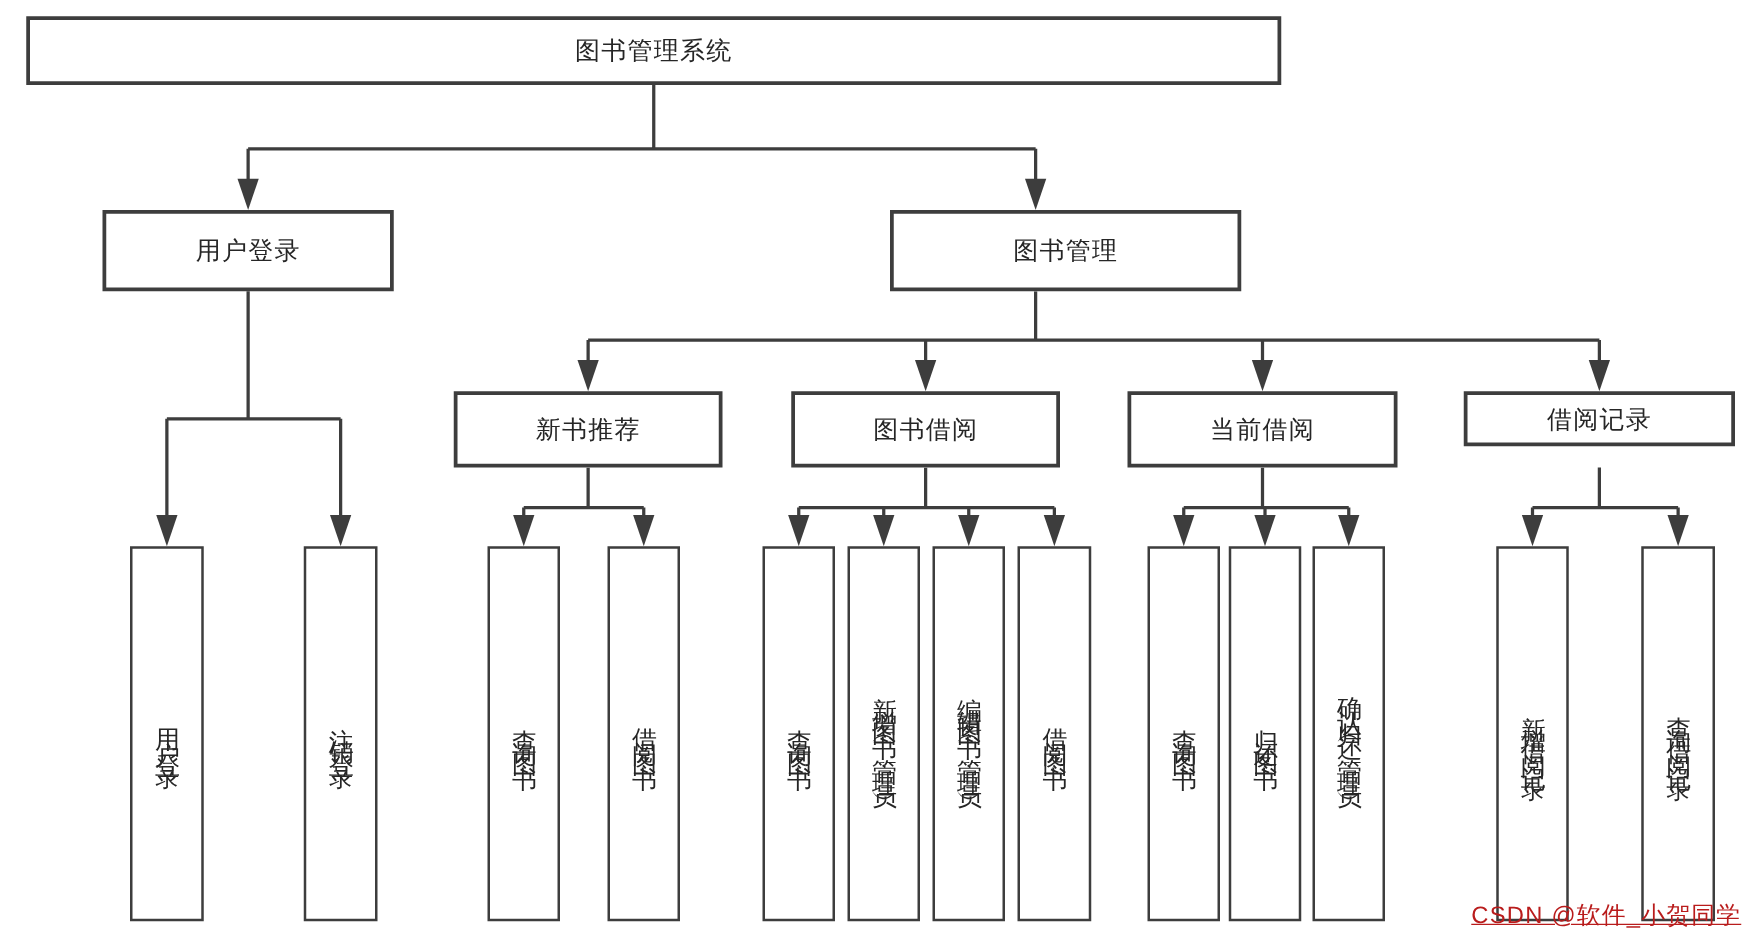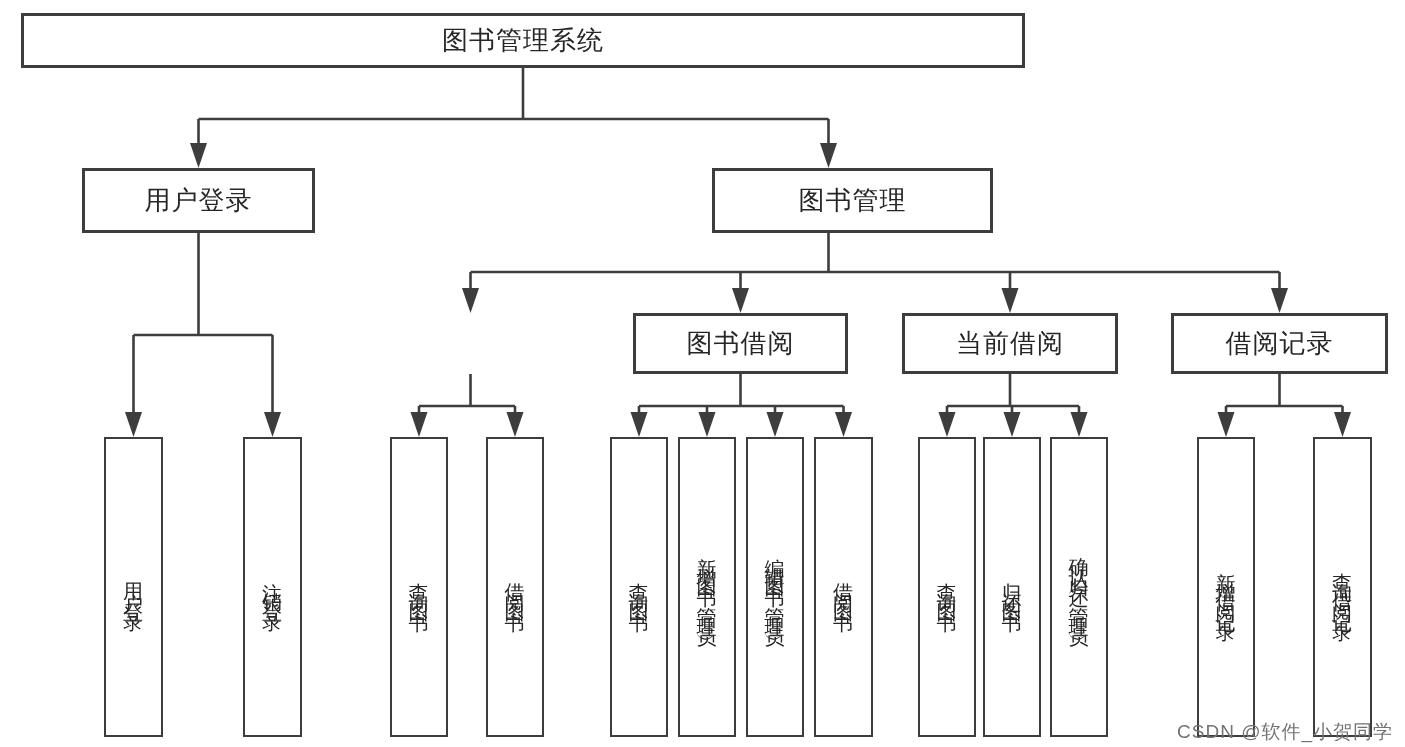--- a/index.html
+++ b/index.html
@@ -12,37 +12,38 @@
   }
   #wires{position:absolute;left:0;top:0;width:1405px;height:747px;pointer-events:none;}
   .box{
     position:absolute;
     box-sizing:border-box;
     border:3px solid #3d3d3d;
     background:#ffffff;
     display:flex;align-items:center;justify-content:center;
     color:#262626;
   }
-  .hlabel{font-size:26px;letter-spacing:1px;white-space:nowrap;text-align:right;}
+  .hlabel{font-size:20px;letter-spacing:1px;white-space:nowrap;text-align:right;}
   .leaf{top:437px;height:300px;border-width:2.5px;}
   .vtext{
     writing-mode:vertical-rl;
     font-size:20px;
     letter-spacing:10px;
     line-height:1;
     color:#262626;
     white-space:nowrap;
   }
   #watermark{
     position:absolute;
     right:12px;bottom:2px;
     font-size:19px;
-    color:#737373;
+    color:#b91c1c;
     letter-spacing:1px;
     white-space:nowrap;
+    text-decoration:underline;
   }
 </style>
 </head>
 <body>
 
 <div id="canvas">
 
   <svg id="wires" viewBox="0 0 1405 747">
       <path d="M523,68 L523,119 M198.5,119 L828.5,119 M198.5,119 L198.5,149 M828.5,119 L828.5,149" fill="none" stroke="#3d3d3d" stroke-width="2.6"></path>
       <polygon points="190,143 207,143 198.5,168" fill="#3d3d3d"></polygon>
@@ -76,27 +77,30 @@
     <span class="hlabel">图书管理系统</span>
   </div>
 
   <div class="box" style="left:82px;top:168px;width:233px;height:65px">
     <span class="hlabel">用户登录</span>
   </div>
   <div class="box" style="left:712px;top:168px;width:281px;height:65px">
     <span class="hlabel">图书管理</span>
   </div>
 
+  <div class="box" style="left:363px;top:313px;width:215px;height:61px">
+    <span class="hlabel">新书推荐</span>
+  </div>
   <div class="box" style="left:902px;top:313px;width:216px;height:61px">
     <span class="hlabel">当前借阅</span>
   </div>
   <div class="box" style="left:633px;top:313px;width:215px;height:61px">
     <span class="hlabel">图书借阅</span>
   </div>
-  <div class="box" style="left:1171px;top:313px;width:217px;height:61px">
+  <div class="box" style="left:1171px;top:313px;width:217px;height:44px">
     <span class="hlabel">借阅记录</span>
   </div>
 
   <div class="box leaf" style="left:104px;width:59px">
     <span class="vtext">用户登录</span>
   </div>
   <div class="box leaf" style="left:243px;width:59px">
     <span class="vtext">注销登录</span>
   </div>
 

